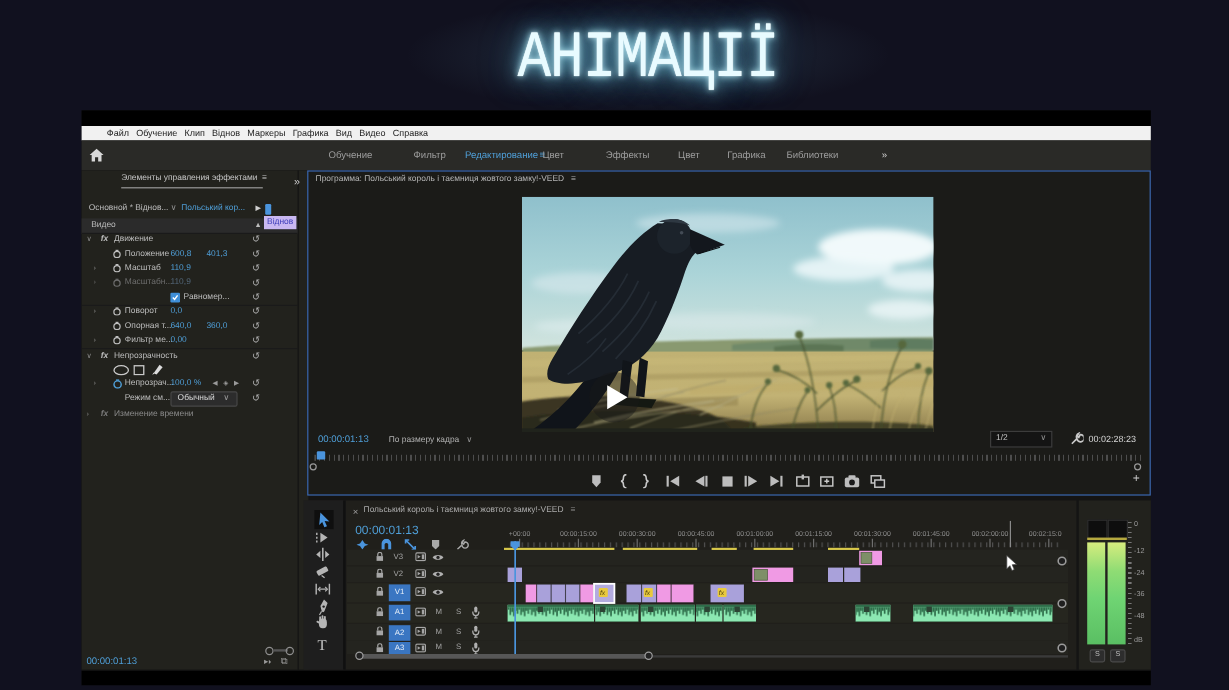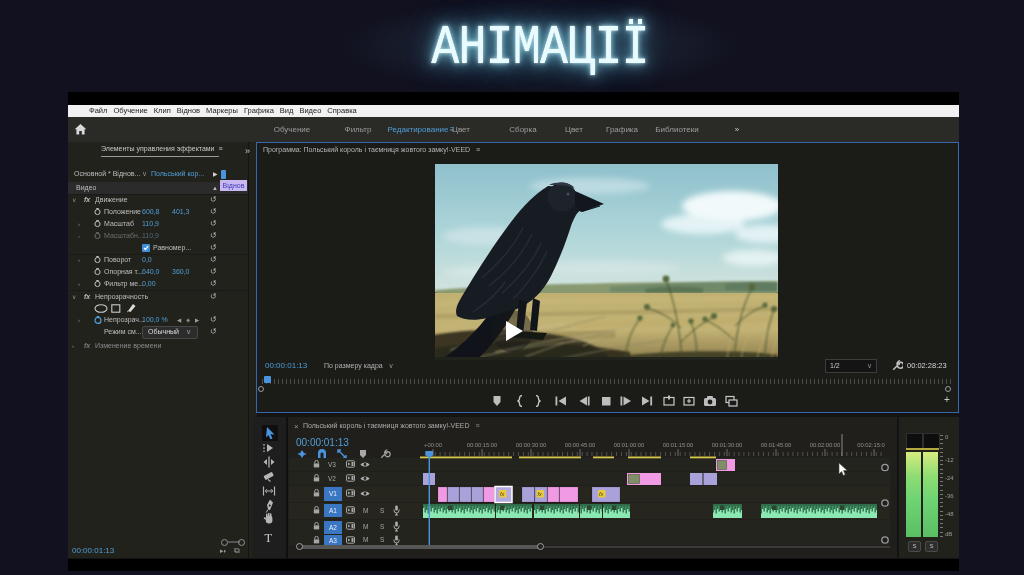--- a/index.html
+++ b/index.html
@@ -47,21 +47,21 @@
   <div class="abs" id="mbar"><span style="margin-left:21px">Файл</span><span>Обучение</span><span>Клип</span><span>Віднов</span><span>Маркеры</span><span>Графика</span><span>Вид</span><span>Видео</span><span>Справка</span></div>
   <div class="abs" id="wsbar">
     <svg class="abs" style="left:6px;top:6px" width="13" height="13" viewBox="0 0 13 13">
         <path d="M6.5 1 L12.3 6.2 L10.6 6.2 L10.6 11.5 L7.8 11.5 L7.8 8 L5.2 8 L5.2 11.5 L2.4 11.5 L2.4 6.2 L0.7 6.2 Z" fill="#d8d8d8"></path>
       </svg>
     <span class="wtab" style="left:224px">Обучение</span>
     <span class="wtab" style="left:290px">Фильтр</span>
     <span class="wtab" style="left:350px;color:#4f9fd8">Редактирование</span>
     <span class="wtab" style="left:384px;color:#4f9fd8">≡</span>
     <span class="wtab" style="left:393px">Цвет</span>
-    <span class="wtab" style="left:455px">Сборка</span>
+    <span class="wtab" style="left:455px">Эффекты</span>
     <span class="wtab" style="left:506px">Цвет</span>
     <span class="wtab" style="left:554px">Графика</span>
     <span class="wtab" style="left:609px">Библиотеки</span>
     <span class="wtab" style="left:669px;color:#c8c8c8">»</span>
   </div>
   <div class="abs" id="main">
     <div class="abs" id="lpanel">
       <div class="abs" style="left:33px;top:3px;width:118px;font-size:7px;color:#c6c6c6;text-align:center;white-space:nowrap">Элементы управления эффектами&nbsp;&nbsp;≡</div>
       <div class="abs" style="left:33px;top:14px;width:118px;height:1px;background:#9a9a9a"></div>
       <div class="lrow" style="top:26px">

